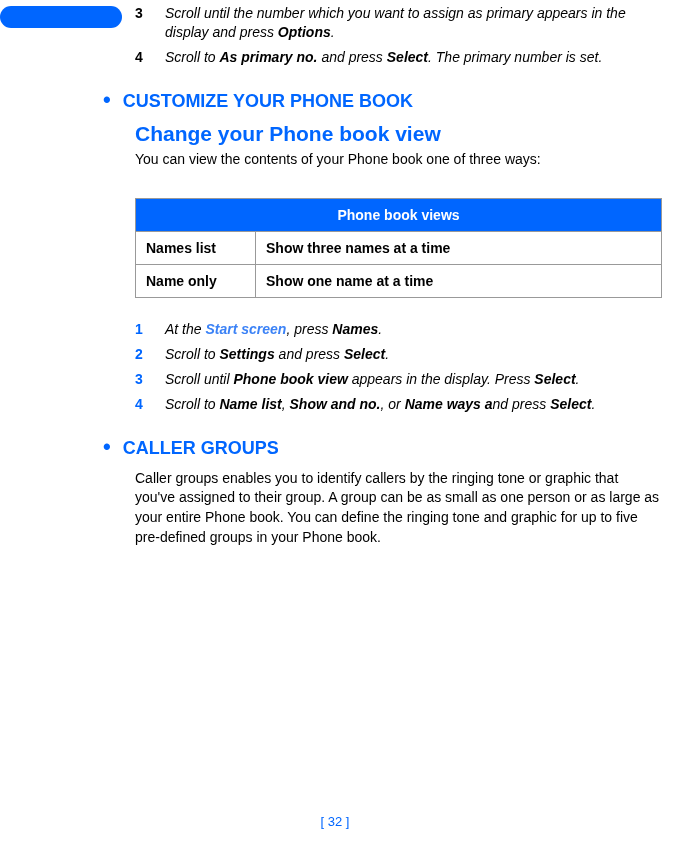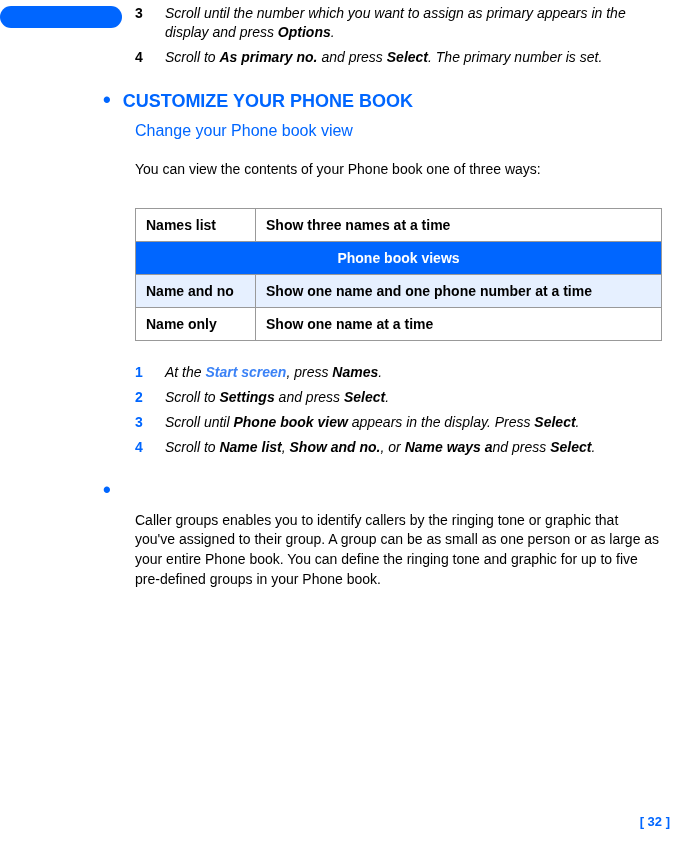--- a/index.html
+++ b/index.html
@@ -56,23 +56,23 @@
       display: flex;
       align-items: baseline;
     }
     .bullet-dot {
       font-size: 22px;
       margin-right: 12px;
       line-height: 1;
     }
     .sub-heading {
       color: #0066ff;
-      font-weight: normal;
-      font-size: 16px;
-      margin-bottom: 20px;
+      font-weight: bold;
+      font-size: 21px;
+      margin-bottom: 4px;
     }
     .intro-text {
       font-size: 14px;
       margin-bottom: 29px;
       line-height: 1.4;
     }
     .phone-table {
       border-collapse: collapse;
       width: 100%;
       margin-bottom: 22px;
@@ -113,24 +113,23 @@
     }
     .link-text {
       color: #3b82f6;
       font-weight: bold;
     }
     .page-number {
       position: absolute;
       bottom: 18px;
       left: 0;
       right: 12px;
-      text-align: right;
+      text-align: center;
       color: #0066ff;
       font-size: 13px;
-      font-weight: bold;
     }
     strong { font-weight: bold; }
   </style>
 </head>
 <body>
 
 <div class="page-tab"></div>
 
 <div class="content">
 
@@ -152,29 +151,25 @@
     <span class="bullet-dot">•</span>
     <span>CUSTOMIZE YOUR PHONE BOOK</span>
   </div>
 
   <div class="sub-heading">Change your Phone book view</div>
   <div class="intro-text">You can view the contents of your Phone book one of three ways:</div>
 
   <table class="phone-table">
     <tbody>
         <tr>
+      <th colspan="2">Phone book views</th>
+    </tr>
+    <tr>
       <td class="label-cell">Names list</td>
       <td class="desc-cell">Show three names at a time</td>
-    </tr>
-    <tr>
-      <th colspan="2">Phone book views</th>
-    </tr>
-    <tr class="row-alt">
-      <td class="label-cell">Name and no</td>
-      <td class="desc-cell">Show one name and one phone number at a time</td>
     </tr>
     <tr>
       <td class="label-cell">Name only</td>
       <td class="desc-cell">Show one name at a time</td>
     </tr>
   </tbody>
     </table>
 
 
   <div class="step-item">
@@ -200,19 +195,20 @@
 
   <div class="step-item">
     <div class="step-num step-num-blue">4</div>
     <div class="step-text">
       <span>Scroll to </span><strong>Name list</strong><span>, </span><strong>Show and no.</strong><span>, or </span><strong>Name ways a</strong><span>nd press </span><strong>Select</strong><span>.</span>
     </div>
   </div>
 
   <div class="bullet-heading">
     <span class="bullet-dot">•</span>
+    <span>CALLER GROUPS</span>
   </div>
 
   <div class="body-para">Caller groups enables you to identify callers by the ringing tone or graphic that you've assigned to their group. A group can be as small as one person or as large as your entire Phone book. You can define the ringing tone and graphic for up to five pre-defined groups in your Phone book.</div>
 
 </div>
 
 <div class="page-number">[ 32 ]</div>
 
 </body></html>

